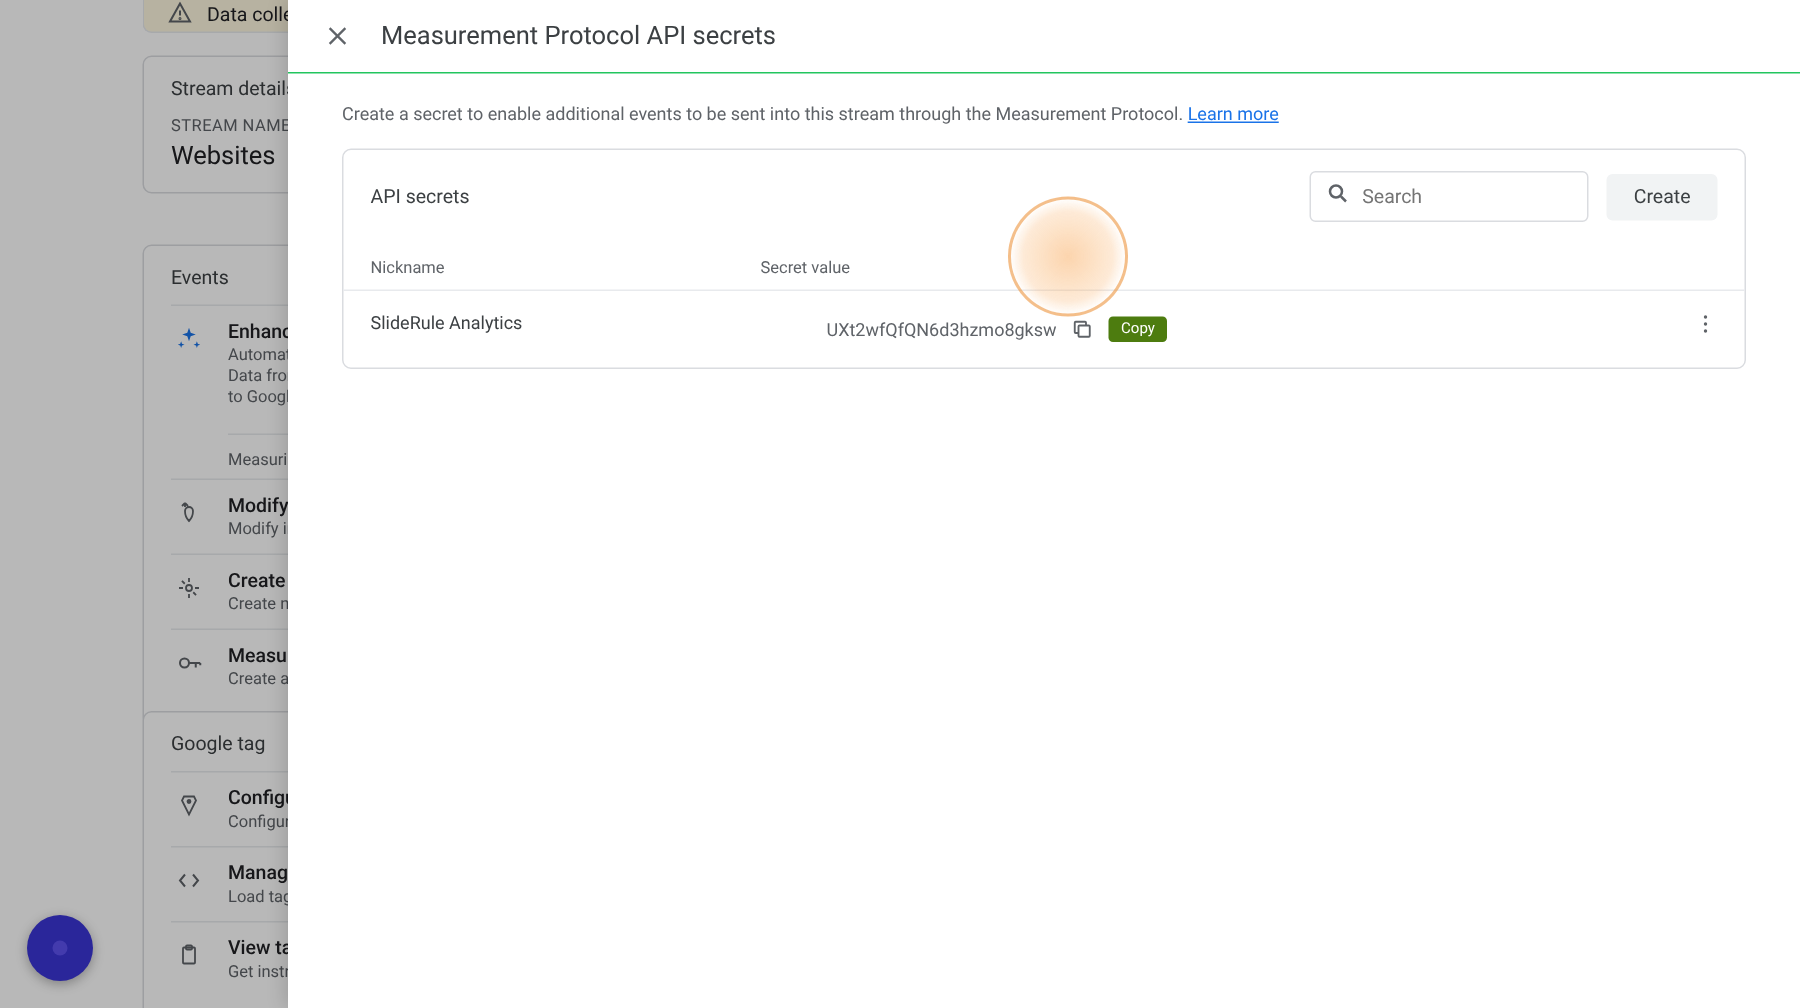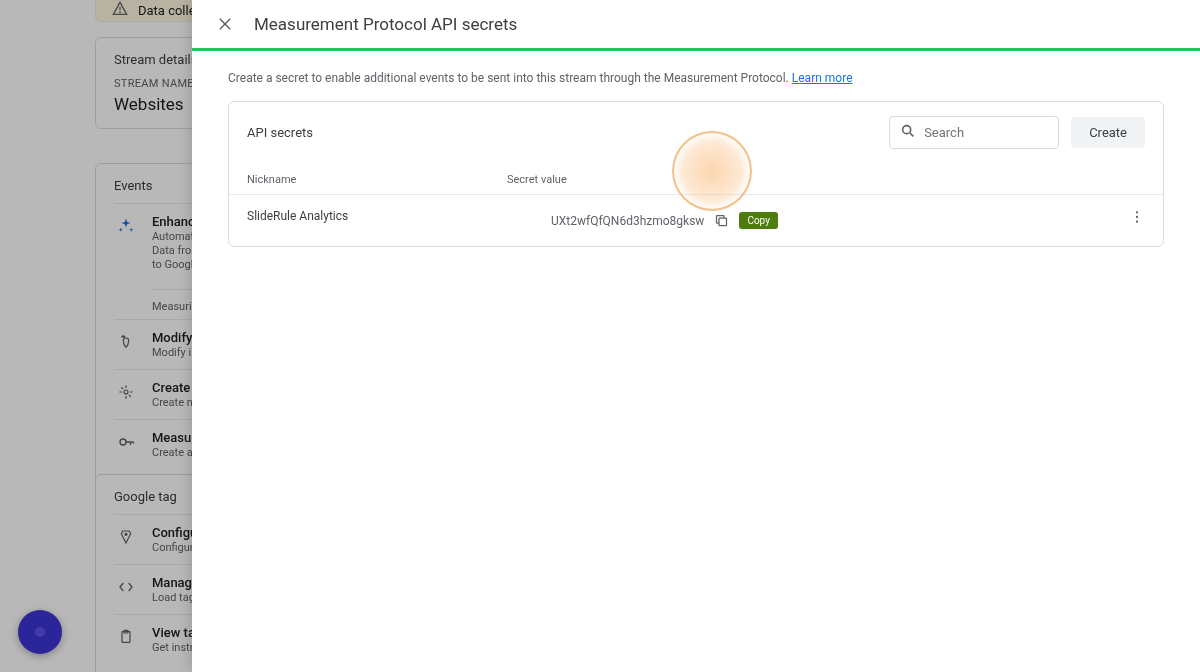--- a/index.html
+++ b/index.html
@@ -31,32 +31,32 @@
     .enhanced-divider { border-top: 1px solid #e8eaed; margin: 8px 0 0 38px; }
     
     .sparkle-icon { color: #1a73e8; }
     
     
     .fab { position: absolute; left: 18px; bottom: 18px; width: 44px; height: 44px; border-radius: 50%; background: #3b35d6; display: flex; align-items: center; justify-content: center; z-index: 4; box-shadow: 0 2px 8px rgba(0,0,0,0.3); }
     .fab-dot { width: 10px; height: 10px; border-radius: 50%; background: #5d52f0; }
     
     
     .modal { position: absolute; left: 192px; top: 0; width: 1008px; height: 672px; background: #fff; z-index: 10; box-shadow: -2px 0 12px rgba(0,0,0,0.15); display: flex; flex-direction: column; }
-    .modal-header { display: flex; align-items: center; gap: 20px; padding: 14px 24px; border-bottom: 3px solid #22c55e; }
+    .modal-header { display: flex; align-items: center; gap: 20px; padding: 14px 24px; border-bottom: 1px solid #22c55e; }
     .close-btn { color: #5f6368; cursor: pointer; display: flex; align-items: center; }
     .modal-title { font-size: 17px; color: #3c4043; font-weight: 400; }
     
     .modal-body { flex: 1; padding: 20px 36px; overflow-y: auto; }
     .intro-text { font-size: 12px; color: #5f6368; margin-bottom: 16px; }
     .intro-link { color: #1a73e8; text-decoration: underline; cursor: pointer; }
     
     .secrets-card { border: 1px solid #dadce0; border-radius: 6px; background: #fff; }
     .secrets-toolbar { display: flex; align-items: center; padding: 14px 18px; gap: 12px; }
     .secrets-title { font-size: 13px; color: #3c4043; flex: 1; }
-    .search-box { display: flex; align-items: center; border: 1px solid #dadce0; border-radius: 4px; padding: 6px 10px; width: 170px; gap: 8px; }
+    .search-box { display: flex; align-items: center; border: 1px solid #dadce0; border-radius: 4px; padding: 6px 10px; width: 186px; gap: 8px; }
     .search-box input { border: none; outline: none; font-size: 13px; color: #5f6368; width: 100%; background: transparent; }
     .search-icon { color: #5f6368; }
     .create-btn { background: #f1f3f4; border: none; border-radius: 4px; padding: 8px 18px; font-size: 13px; color: #3c4043; cursor: pointer; }
     
     .table-header { display: flex; padding: 10px 18px 8px; font-size: 11px; color: #5f6368; }
     .col-nick { width: 260px; }
     .col-secret { width: 260px; }
     .col-date { width: 260px; }
     .col-actions { flex: 1; display: flex; justify-content: flex-end; }
     

